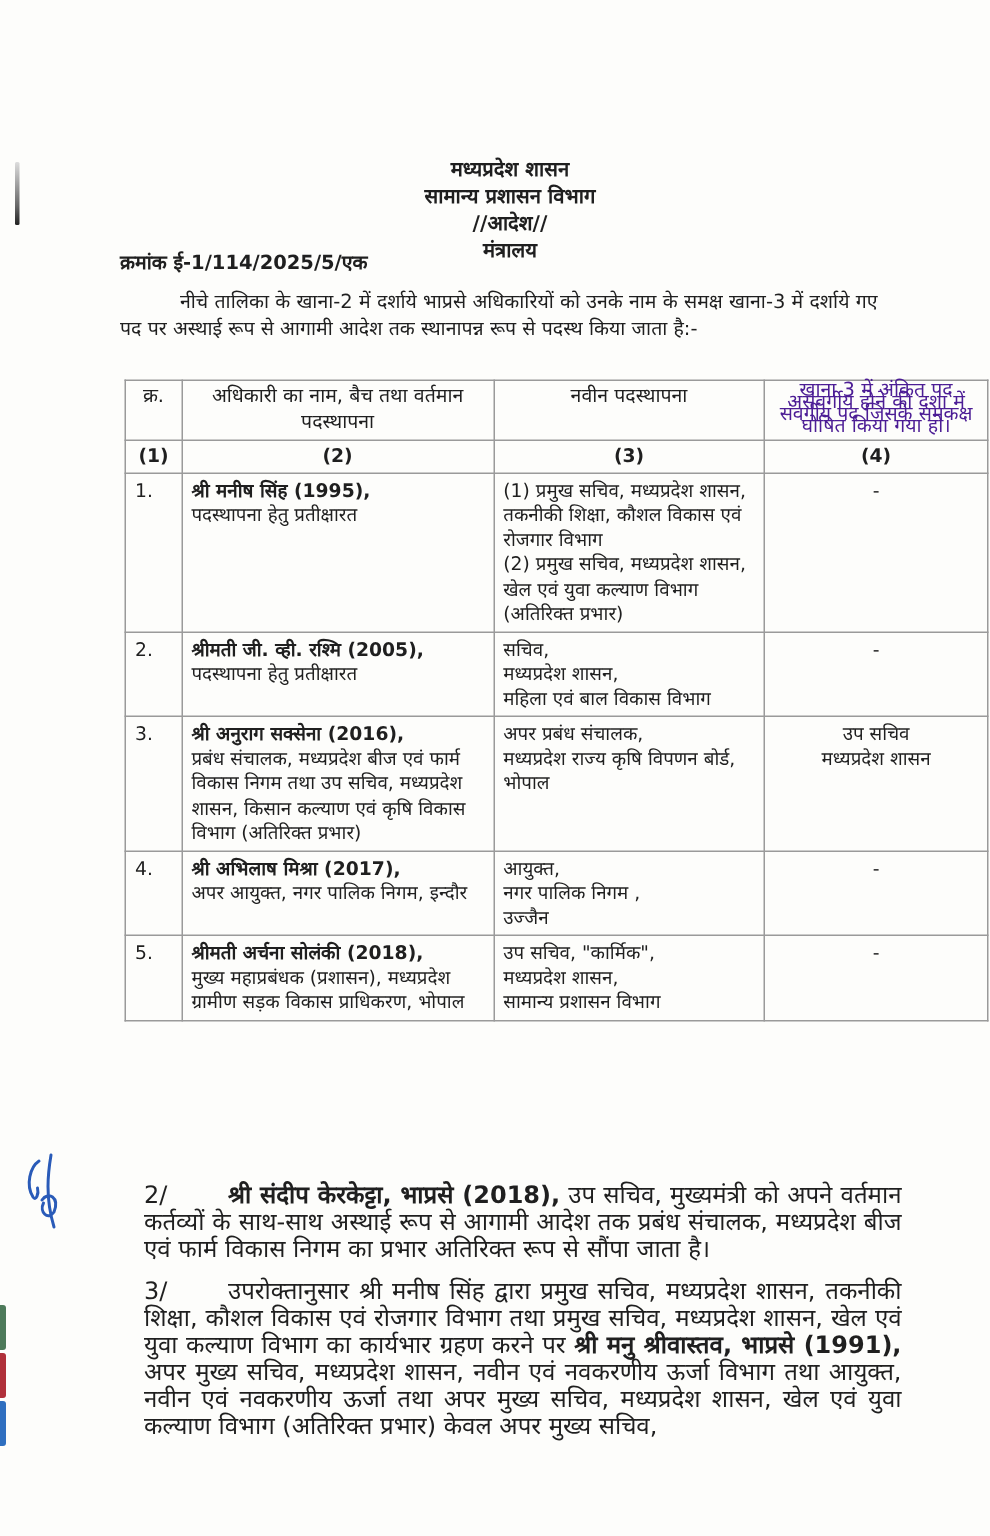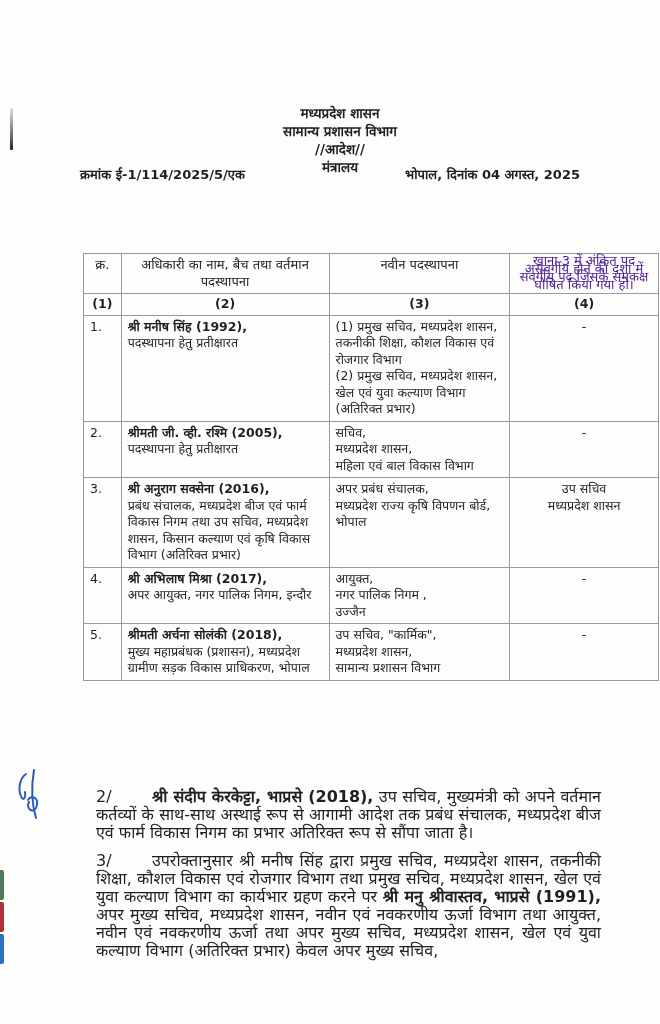--- a/index.html
+++ b/index.html
@@ -71,43 +71,43 @@
 
   <div class="header-block">
     <div>मध्यप्रदेश शासन</div>
     <div>सामान्य प्रशासन विभाग</div>
     <div>//आदेश//</div>
     <div>मंत्रालय</div>
   </div>
 
   <div class="order-line">
     <span>क्रमांक ई-1/114/2025/5/एक</span>
-    <span>भोपाल, दिनांक 04 अगस्त, 2025</span>
   </div>
 
+  <div class="intro">नीचे तालिका के खाना-2 में दर्शाये भाप्रसे अधिकारियों को उनके नाम के समक्ष खाना-3 में दर्शाये गए पद पर अस्थाई रूप से आगामी आदेश तक स्थानापन्न रूप से पदस्थ किया जाता है:-</div>
 
   <table class="posting">
     <thead>
       <tr>
         <th class="c1 bold">क्र.</th>
         <th class="c2">अधिकारी का नाम, बैच तथा वर्तमान पदस्थापना</th>
         <th class="c3">नवीन पदस्थापना</th>
         <th class="c4 c4-head">खाना 3 में अंकित पद असंवर्गीय होने की दशा में संवर्गीय पद जिसके समकक्ष घोषित किया गया हो।</th>
       </tr>
       <tr class="num-row">
         <td>(1)</td>
         <td>(2)</td>
         <td>(3)</td>
         <td>(4)</td>
       </tr>
     </thead>
     <tbody id="rows-body">
         <tr>
           <td class="c1">1.</td>
-          <td class="c2"><span class="bold">श्री मनीष सिंह (1992),</span><br><span>पदस्थापना हेतु प्रतीक्षारत</span></td>
+          <td class="c2"><span class="bold">श्री मनीष सिंह (1995),</span><br><span>पदस्थापना हेतु प्रतीक्षारत</span></td>
           <td class="c3" style="white-space:pre-line">(1) प्रमुख सचिव, मध्यप्रदेश शासन, तकनीकी शिक्षा, कौशल विकास एवं रोजगार विभाग
 (2) प्रमुख सचिव, मध्यप्रदेश शासन, खेल एवं युवा कल्याण विभाग (अतिरिक्त प्रभार)</td>
           <td class="c4" style="white-space:pre-line">-</td>
         </tr>
         <tr>
           <td class="c1">2.</td>
           <td class="c2"><span class="bold">श्रीमती जी. व्ही. रश्मि (2005),</span><br><span>पदस्थापना हेतु प्रतीक्षारत</span></td>
           <td class="c3" style="white-space:pre-line">सचिव,
 मध्यप्रदेश शासन,
 महिला एवं बाल विकास विभाग</td>

